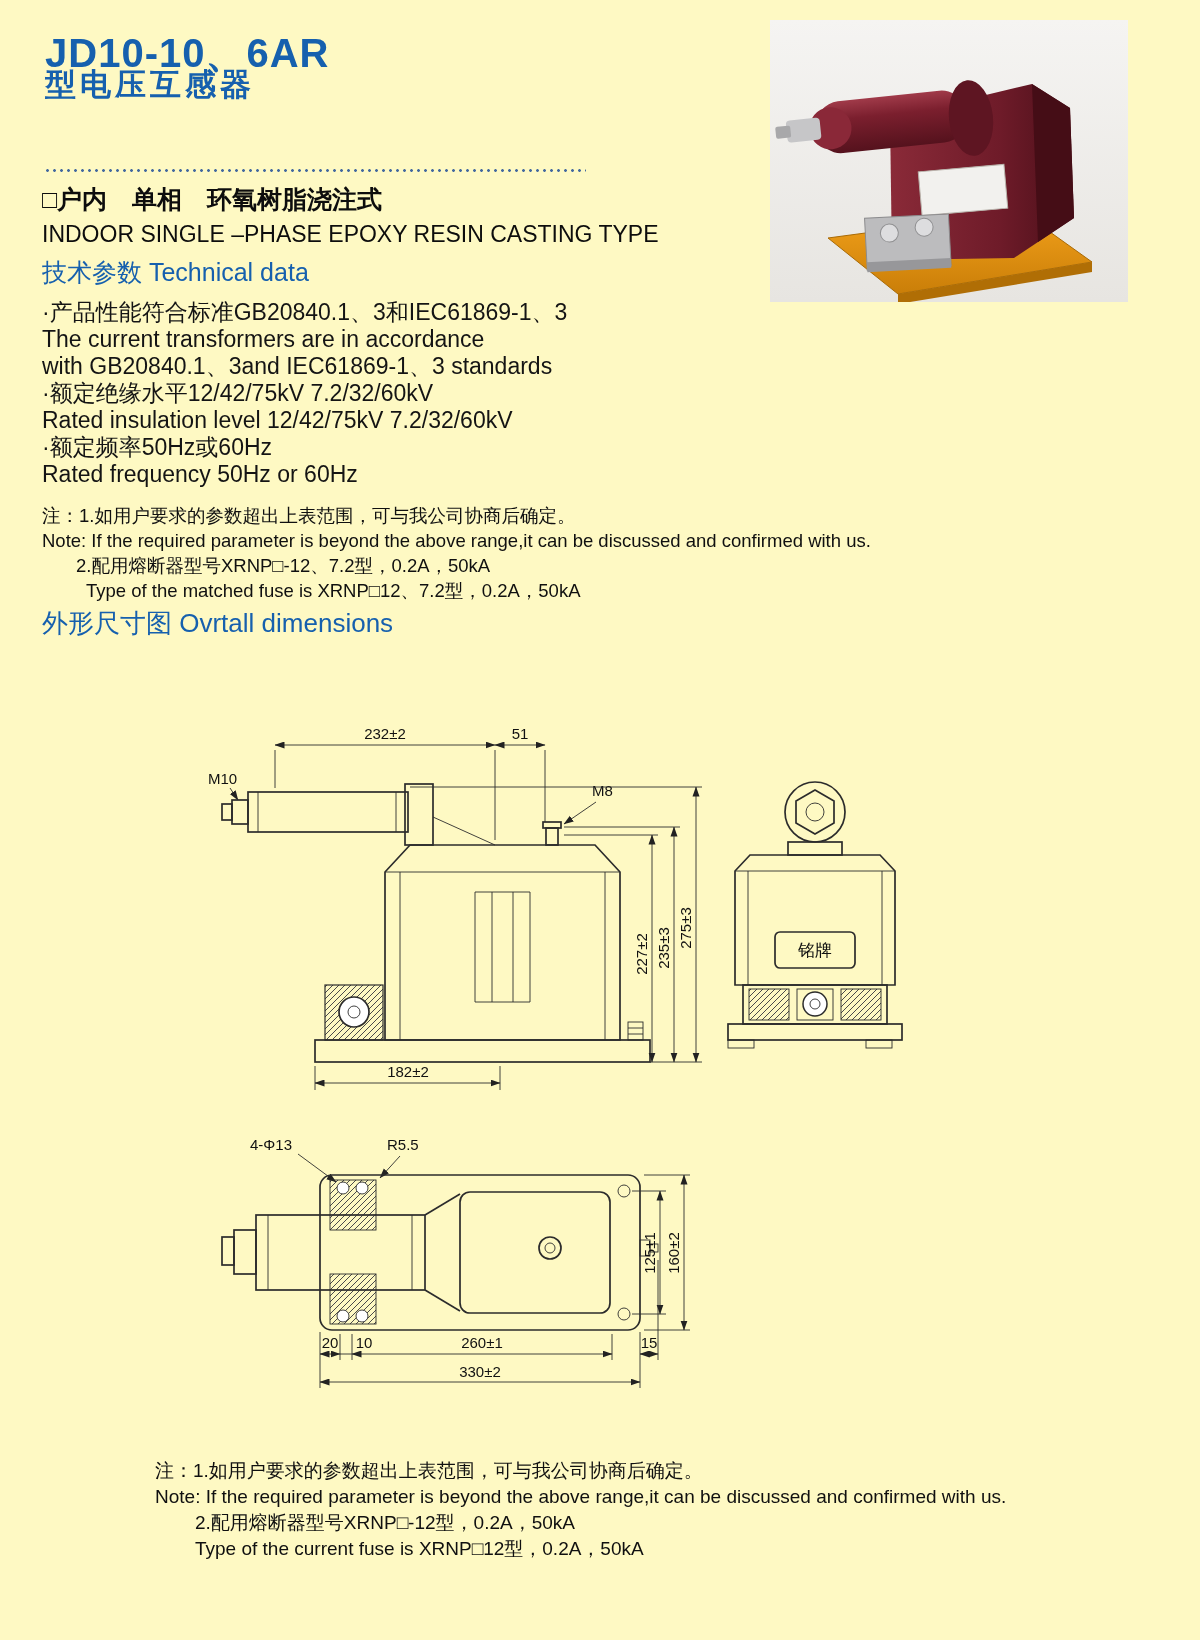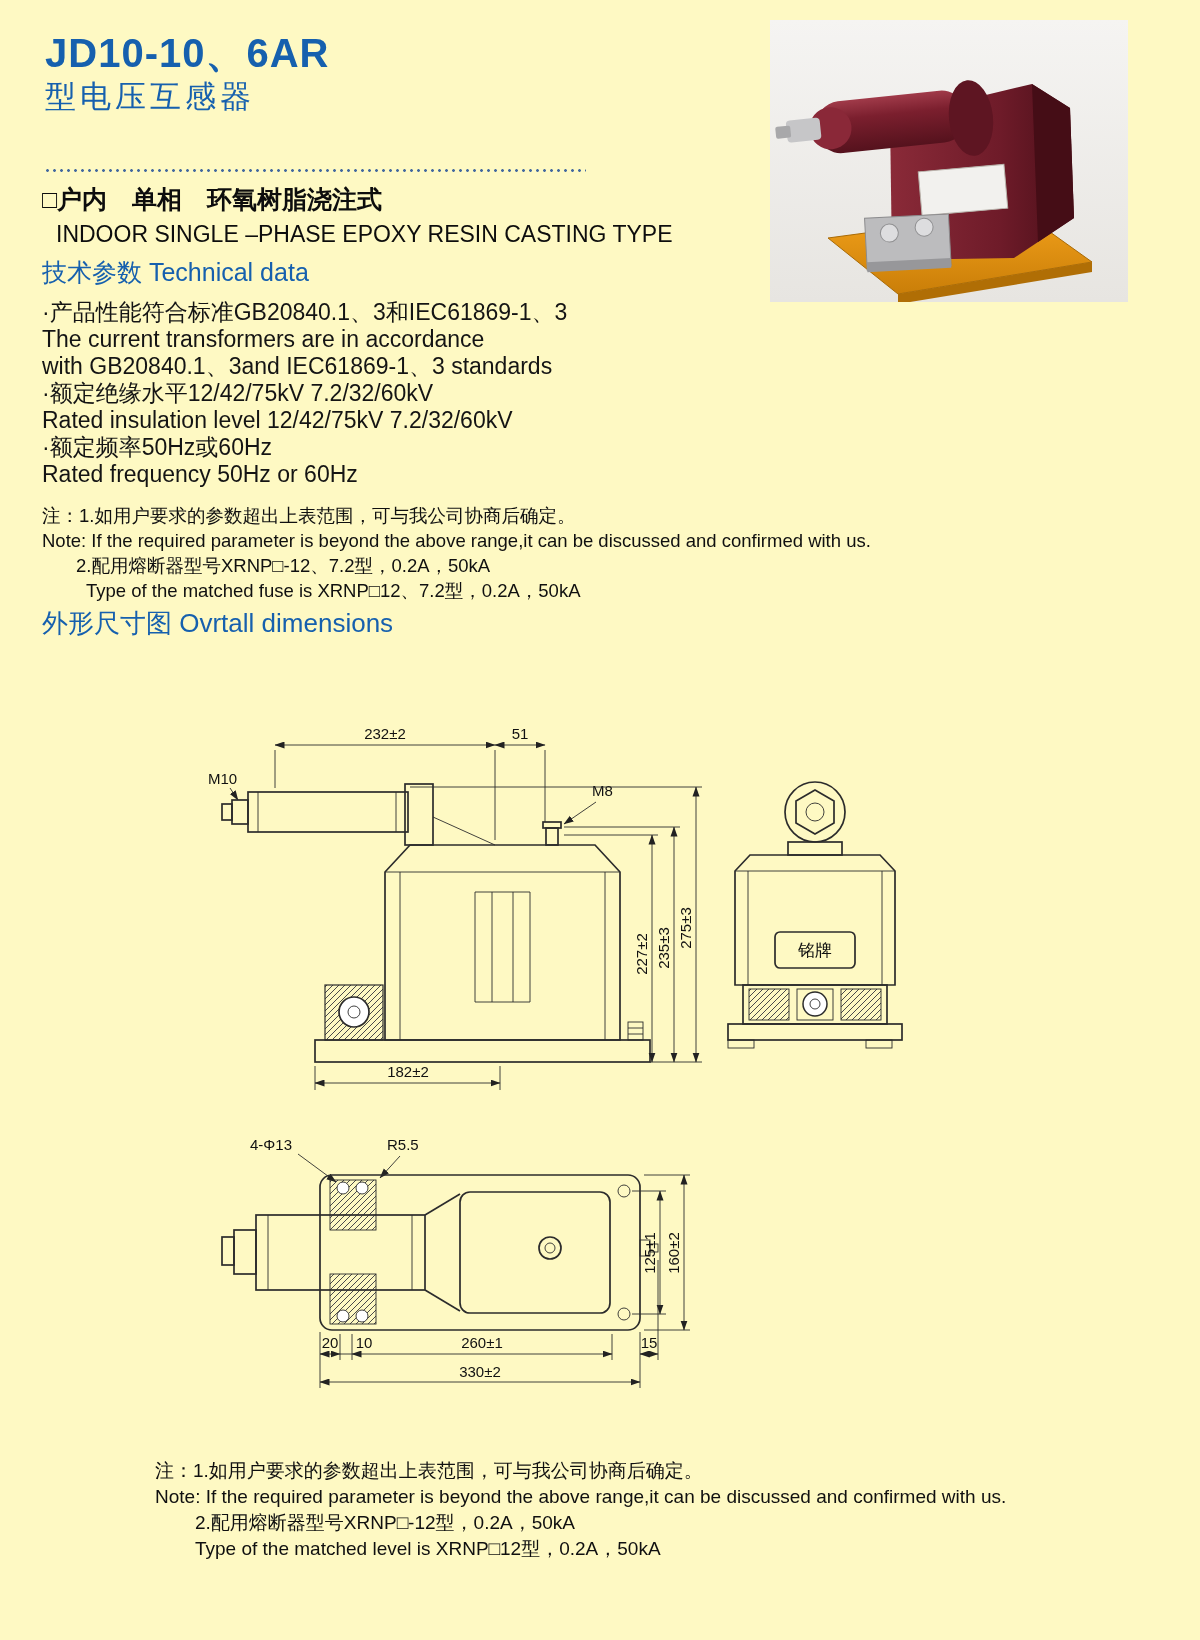--- a/index.html
+++ b/index.html
@@ -2,25 +2,25 @@
 <html><head>
 <meta charset="utf-8">
 <style>
   *{margin:0;padding:0;box-sizing:border-box}
   html,body{background:#fff}
   body{font-family:"Liberation Sans","DejaVu Sans",sans-serif;color:#111}
   .page{position:relative;width:1200px;height:1640px;background:#fef9c3;overflow:hidden}
   .abs{position:absolute}
   .blue{color:#1660ae}
   .model{left:45px;top:26px;font-size:40px;font-weight:bold;letter-spacing:1px}
-  .sub-cn{left:45px;top:76px;font-size:31px;font-weight:normal;letter-spacing:4px}
+  .sub-cn{left:45px;top:64px;font-size:31px;font-weight:bold;letter-spacing:4px}
   .sub-en{left:43px;top:128px;font-size:31px;font-weight:bold;letter-spacing:1px;white-space:pre}
   .dots{left:44px;top:168px;width:542px;height:5px;background-image:radial-gradient(circle,#44699f 1.3px,transparent 1.5px);background-size:7px 5px;background-repeat:repeat-x}
   .type-cn{left:42px;top:183px;font-size:25px;font-weight:bold;color:#0d0d0d;white-space:pre}
-  .type-en{left:56px;top:221px;font-size:23px;color:#0d0d0d}
+  .type-en{left:42px;top:221px;font-size:23px;color:#0d0d0d}
   .tech-head{left:42px;top:256px;font-size:25px}
   .cnb{font-weight:normal}
   .tech-lines{left:42px;top:299px;font-size:23px;line-height:27px;color:#141414}
   .notes{font-size:18.5px;line-height:25px;color:#101010}
   .notes-top{left:42px;top:503px}
   .ind1{padding-left:34px}
   .ind2{padding-left:44px}
   .dim-head{left:42px;top:606px;font-size:26px}
   .notes-bottom{left:155px;top:1458px;font-size:19px;line-height:26px;color:#101010}
   .nb-ind{padding-left:40px}
@@ -286,16 +286,16 @@
     <text class="d" x="152" y="216" text-anchor="middle">10</text>
     <text class="d" x="270" y="216" text-anchor="middle">260±1</text>
     <text class="d" x="437" y="216" text-anchor="middle">15</text>
     <text class="d" x="268" y="245" text-anchor="middle">330±2</text>
   </svg>
 
   <div class="abs notes-bottom">
     <div>注：1.如用户要求的参数超出上表范围，可与我公司协商后确定。</div>
     <div>Note: If the required parameter is beyond the above range,it can be discussed and confirmed with us.</div>
     <div class="nb-ind">2.配用熔断器型号XRNP□-12型，0.2A，50kA</div>
-    <div class="nb-ind">Type of the matched level is XRNP□12型，0.2A，50kA</div>
+    <div class="nb-ind">Type of the current fuse is XRNP□12型，0.2A，50kA</div>
   </div>
 
 </div>
 
 </body></html>

